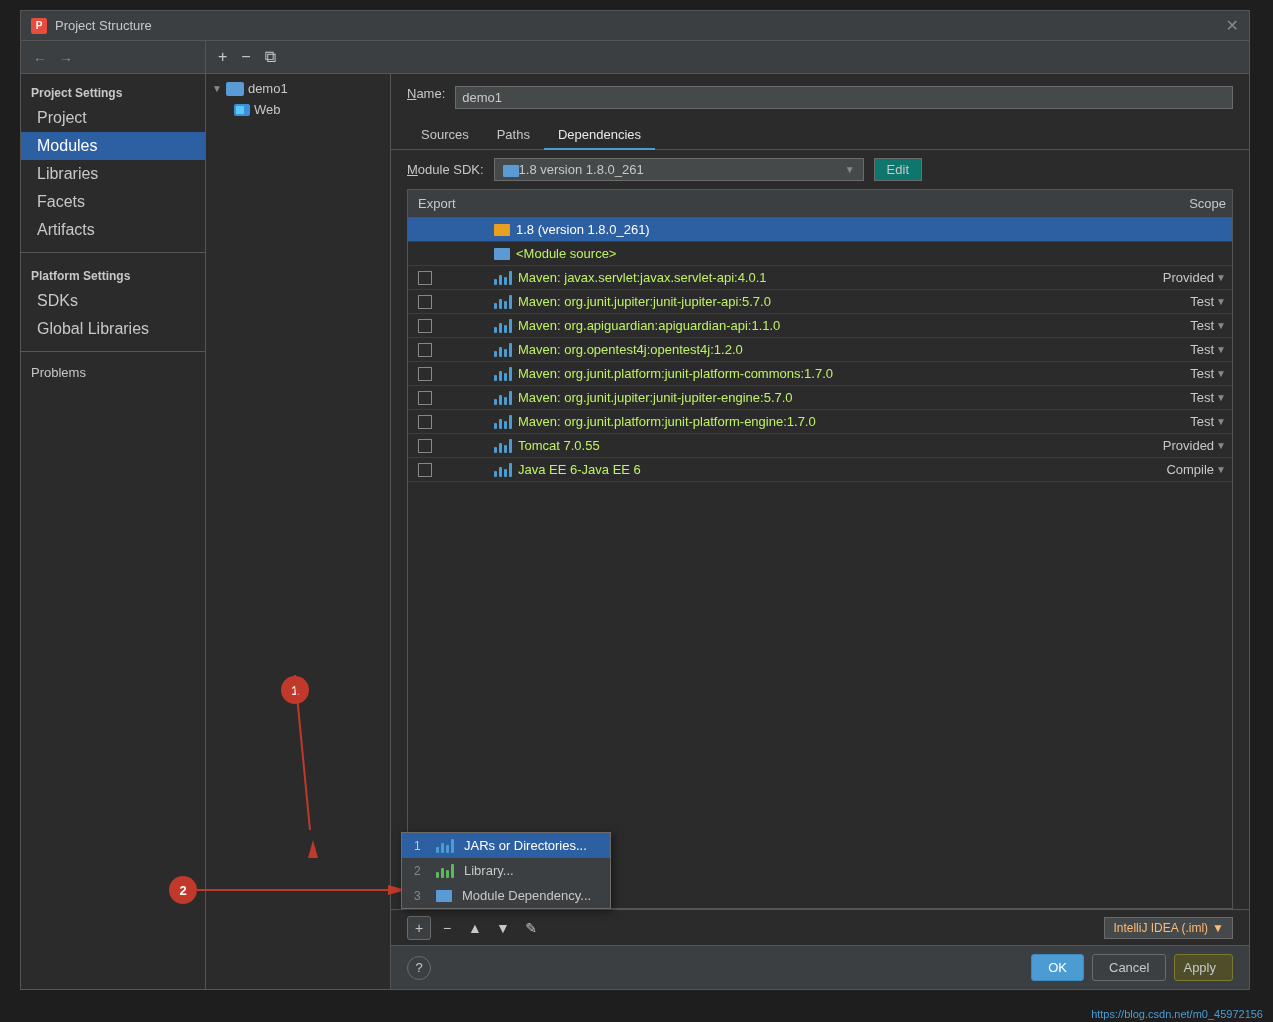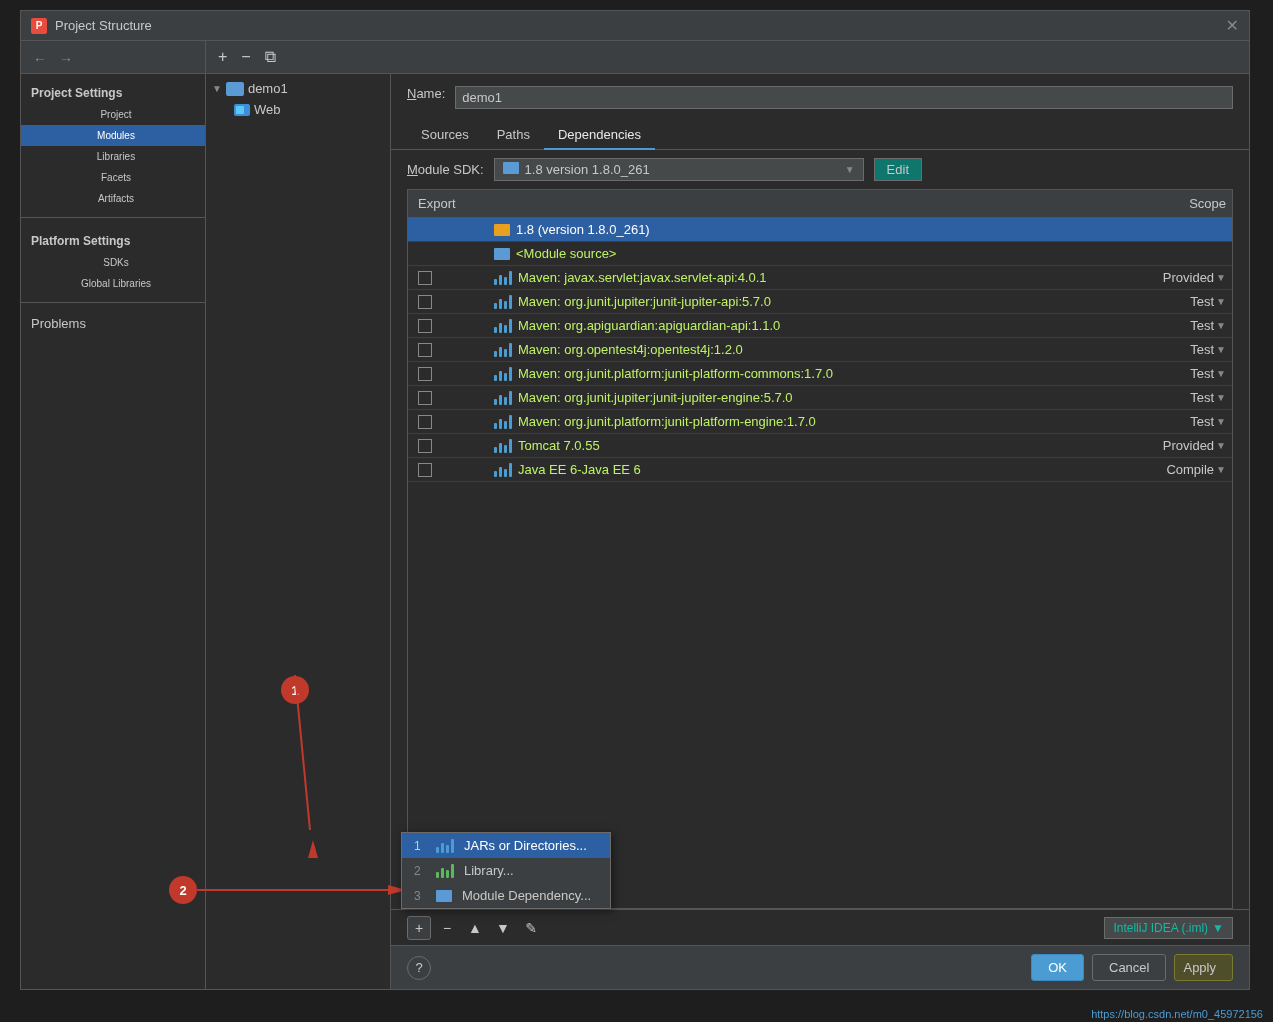--- a/index.html
+++ b/index.html
@@ -102,22 +102,21 @@
       color: #c8c8c8;
       font-size: 12px;
       font-weight: bold;
       padding: 8px 10px 4px 10px;
     }
 
     .sidebar-item {
       padding: 5px 10px 5px 16px;
       cursor: pointer;
       color: #c8c8c8;
-      font-size: 10px;
-      text-align: center;
+      font-size: 16px;
     }
     .sidebar-item.active {
       background: #2d5fa3;
       color: white;
     }
 
     .sidebar-divider {
       border: none;
       border-top: 1px solid #555;
       margin: 8px 0;
@@ -206,22 +205,21 @@
       padding: 3px 8px;
       font-size: 13px;
       display: flex;
       align-items: center;
       justify-content: space-between;
       cursor: pointer;
     }
 
     .sdk-dropdown-inner {
       display: flex;
-      align-items: flex-start;
-      gap: 6px;
+      align-items: flex-end;
     }
 
     .folder-icon-small {
       width: 16px;
       height: 12px;
       background: #5b9bd5;
       border-radius: 1px;
       position: relative;
     }
 
@@ -812,21 +810,21 @@
           </div>
         </div>
 
         <div class="bottom-btn add-btn">+</div>
         <div class="bottom-btn">−</div>
         <div class="bottom-btn">▲</div>
         <div class="bottom-btn">▼</div>
         <div class="bottom-btn">✎</div>
 
         <div style="margin-left:auto;display:flex;align-items:center;gap:4px;">
-          <div style="background:#45494a;border:1px solid #6b6b6b;color:#14b8a6;padding:3px 8px;font-size:12px;display:flex;align-items:flex-start;gap:4px;cursor:pointer;">
+          <div style="background:#45494a;border:1px solid #6b6b6b;color:#fdba74;padding:3px 8px;font-size:12px;display:flex;align-items:flex-start;gap:4px;cursor:pointer;">
             <span>IntelliJ IDEA (.iml)</span>
             <span>▼</span>
           </div>
         </div>
       </div>
 
       <div class="action-footer">
         <div class="help-btn">?</div>
         <button class="action-btn ok-btn">OK</button>
         <button class="action-btn cancel-btn">Cancel</button>

